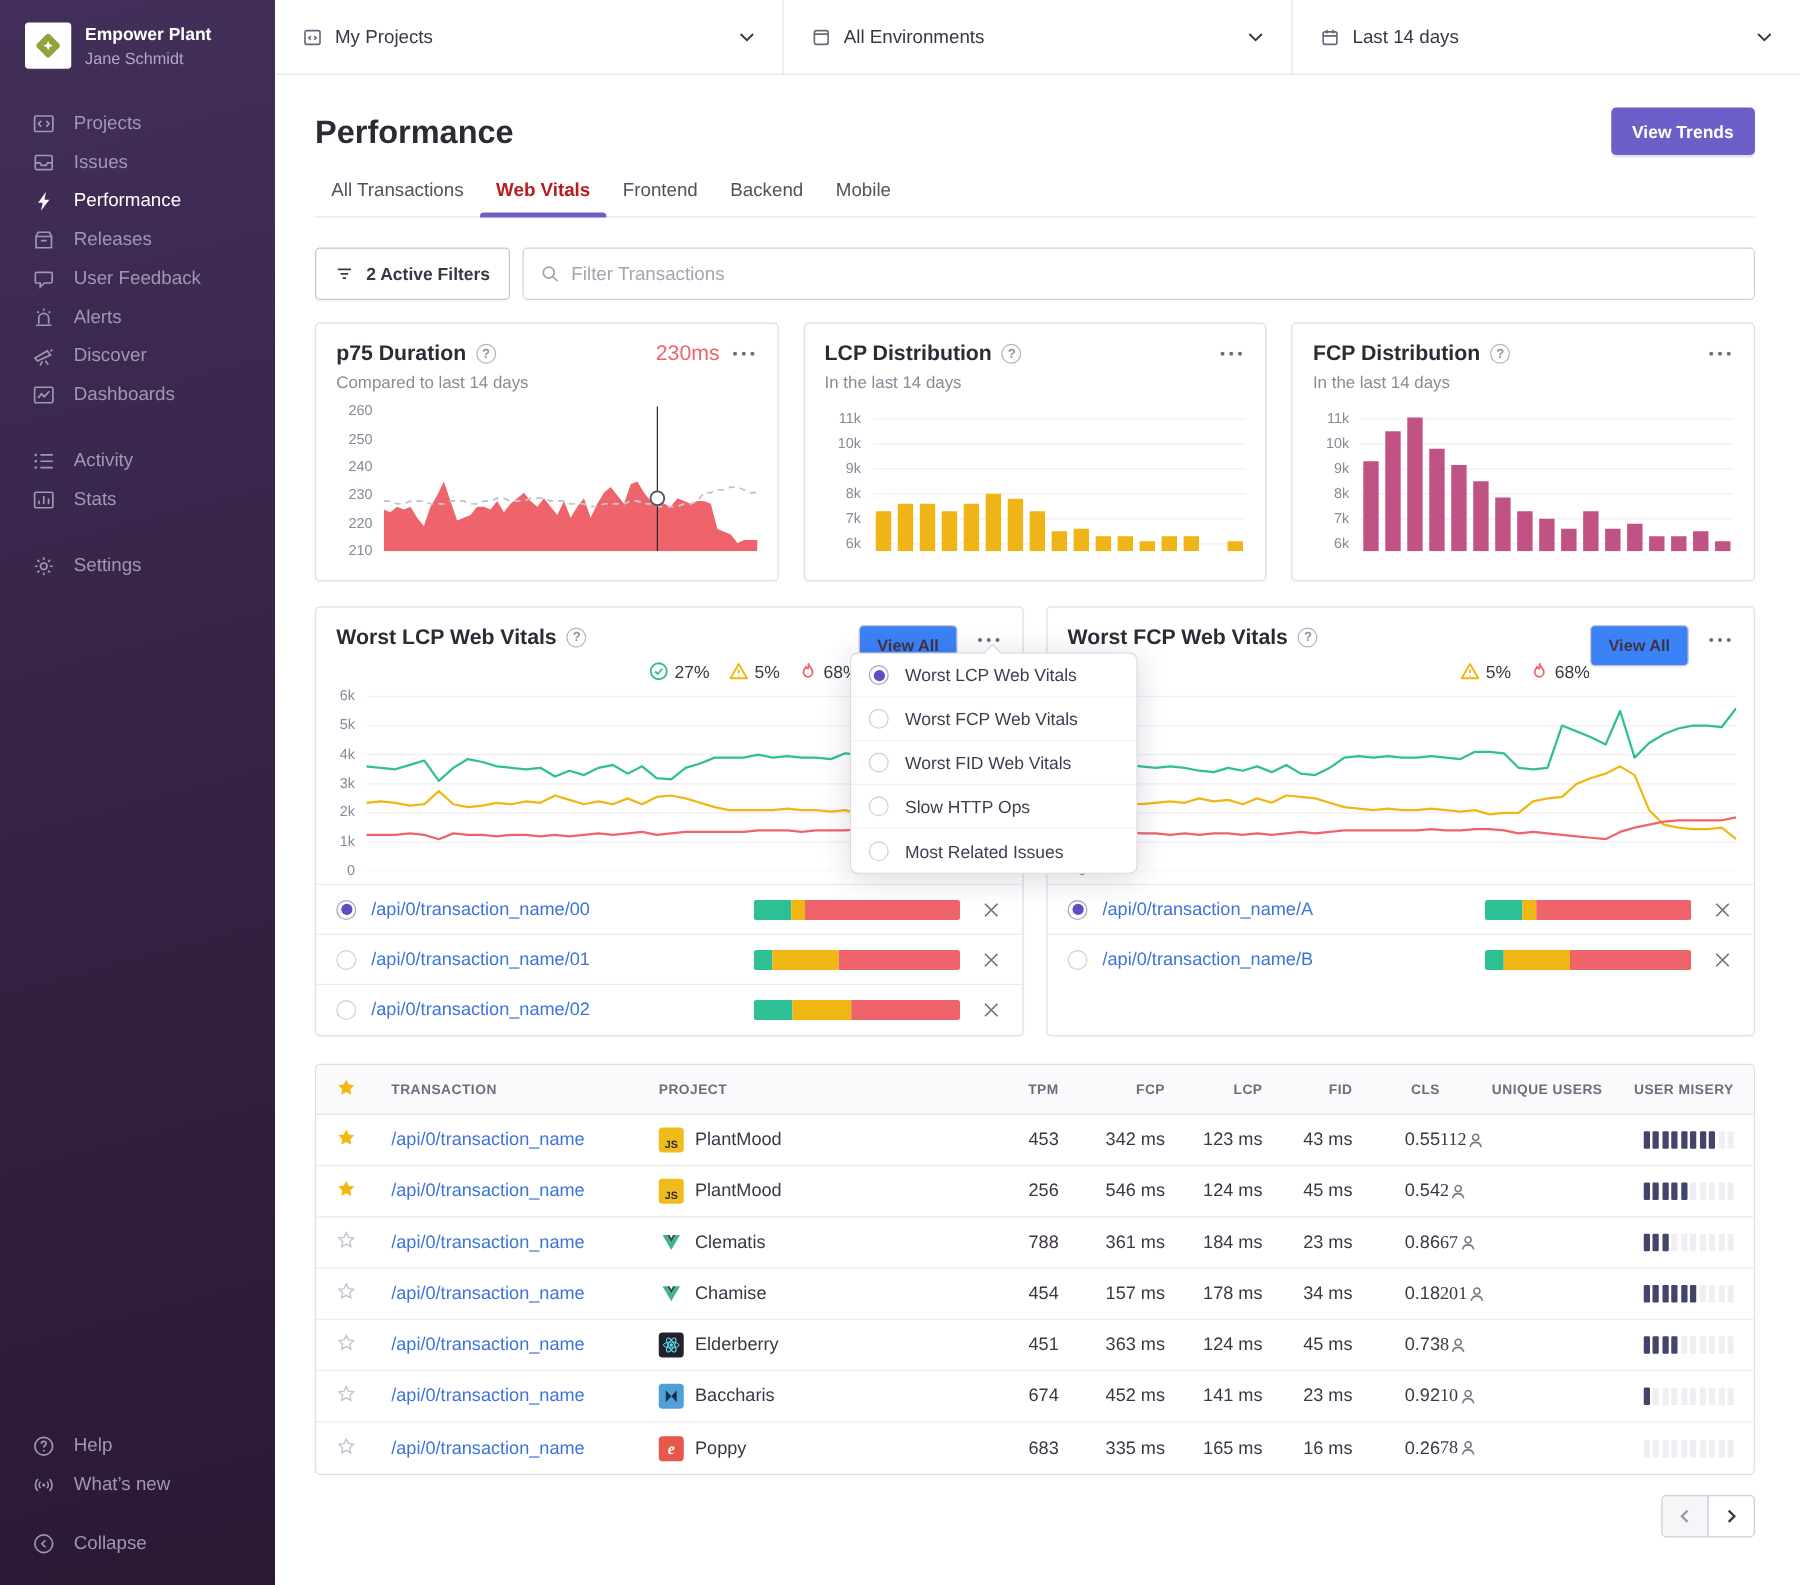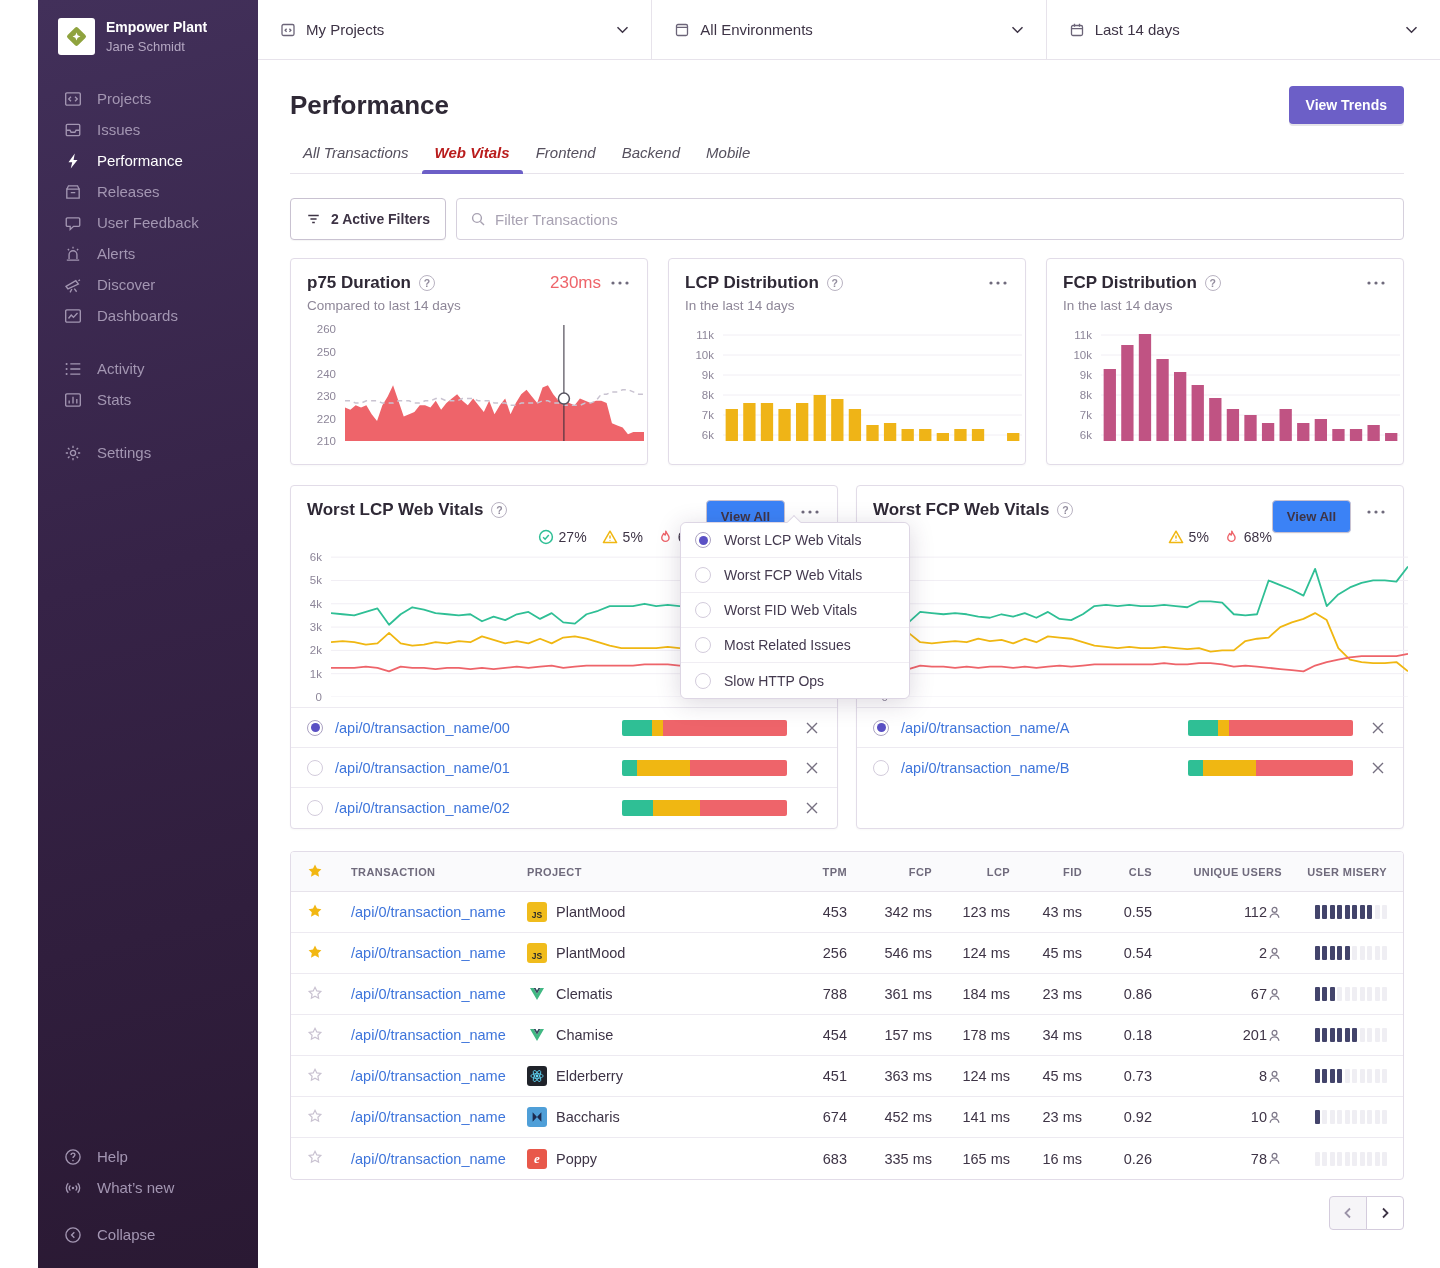--- a/index.html
+++ b/index.html
@@ -1,21 +1,21 @@
 <!DOCTYPE html>
 <html><head>
 <meta charset="utf-8">
 <style>
   * { box-sizing: border-box; margin: 0; padding: 0; }
   body {
     width: 1440px; height: 1268px; overflow: hidden; position: relative;
     font-family: "Liberation Sans", "DejaVu Sans", sans-serif;
     background: #ffffff; color: #3E3446;
   }
-  .app { display: flex; height: 100%; padding-left: 38px; }
+  .app { display: flex; height: 100%; }
 
   
   .sidebar {
     width: 220px; flex: 0 0 220px;
     background: linear-gradient(165deg, #42305a 0%, #362347 45%, #2a1933 100%);
     color: #a396b2; display: flex; flex-direction: column;
     padding: 16px 0 18px;
   }
   .org { display: flex; gap: 11px; padding: 2px 20px; align-items: flex-start; }
   .org-logo { width: 37px; height: 37px; background: #fff; border-radius: 3px;
@@ -42,21 +42,21 @@
   .tb-item:first-child { border-left: none; }
   .tb-item .chev { margin-left: auto; }
 
   .content { padding: 0 36px 0 32px; flex: 1; }
   .page-header { display: flex; align-items: center; justify-content: space-between; padding-top: 26px; }
   .page-title { font-size: 26px; font-weight: 600; color: #2F2936; }
   .view-trends { background: #6C5FC7; color: #fff; border: none; border-radius: 4px;
     font-family: inherit; font-size: 14px; font-weight: 700; padding: 11px 17px;
     box-shadow: 0 2px 0 rgba(45,30,70,0.12); cursor: pointer; }
 
-  .tabs { display: flex; margin-top: 20px; border-bottom: 1px solid #E7E3EB; font-style: italic; }
+  .tabs { display: flex; margin-top: 20px; border-bottom: 1px solid #E7E3EB; }
   .tab { padding: 0 13px 12px; font-size: 15px; color: #55505e; position: relative; cursor: pointer; }
   .tab.active { color: #b91c1c; font-weight: 600; }
   .tab.active::after { content: ""; position: absolute; left: 0; right: 0; bottom: -1px;
     height: 4px; background: #6C5FC7; border-radius: 3px 3px 0 0; }
 
   .filter-row { display: flex; gap: 10px; margin-top: 24px; }
   .filters-btn { display: flex; align-items: center; gap: 10px; height: 42px; padding: 0 15px;
     background: #fff; border: 1px solid #C9C2D1; border-radius: 4px; font-family: inherit;
     font-size: 14px; font-weight: 700; color: #3E3446; cursor: pointer; box-shadow: 0 1px 1px rgba(0,0,0,0.04); }
   .search-box { flex: 1; display: flex; align-items: center; gap: 9px; height: 42px;
@@ -130,21 +130,21 @@
   .t-head .num, .t-row .num { text-align: right; }
   .t-row { height: 41px; border-bottom: 1px solid #EDEAF1; font-size: 14.5px; color: #3E3446; }
   .t-row:last-child { border-bottom: none; }
   .t-row .tx { color: #3D74DB; text-decoration: none; cursor: pointer; overflow: hidden;
     text-overflow: ellipsis; white-space: nowrap; display: block; padding-right: 10px; }
   .proj-cell { display: flex; align-items: center; gap: 9px; }
   .pf { width: 20px; height: 20px; border-radius: 3px; display: inline-flex;
     align-items: center; justify-content: center; flex: 0 0 20px; }
   .pf-js { background: #F0BC1C; color: #2B2B2B; font-size: 8.5px; font-weight: 800; align-items: flex-end; padding-bottom: 2px; }
   .pf-ember { background: #E8584A; color: #fff; font-size: 13px; font-weight: 800; font-style: italic; font-family: "Liberation Serif", serif; }
-  .uu-cell { display: flex; align-items: center; justify-content: flex-end; gap: 0; }
+  .uu-cell { display: flex; align-items: center; gap: 0; font-family: Liberation Serif, serif; }
   .misery-cell { display: flex; justify-content: flex-end; }
   .misery { display: inline-flex; gap: 2.5px; }
   .misery i { width: 5px; height: 14px; background: #EFEEF3; border-radius: 1px; }
   .misery i.on { background: #43446B; }
   .star-btn { background: none; border: none; cursor: pointer; line-height: 0; padding: 0; }
 
   
   .pagination { display: flex; justify-content: flex-end; margin-top: 16px; padding-bottom: 36px; }
   .pg-btn { width: 38px; height: 34px; border: 1px solid #D4CCDD; background: #fff;
     display: flex; align-items: center; justify-content: center; cursor: pointer; }
@@ -1010,20 +1010,20 @@
       <div class="dd-item">
         <span class="radio"></span>
         <span>Worst FCP Web Vitals</span>
       </div>
       <div class="dd-item">
         <span class="radio"></span>
         <span>Worst FID Web Vitals</span>
       </div>
       <div class="dd-item">
         <span class="radio"></span>
-        <span>Most Related Issues</span>
+        <span>Slow HTTP Ops</span>
       </div>
       <div class="dd-item">
         <span class="radio"></span>
-        <span>Slow HTTP Ops</span>
+        <span>Most Related Issues</span>
       </div>
     </div>
 </div>
 
 </body></html>

